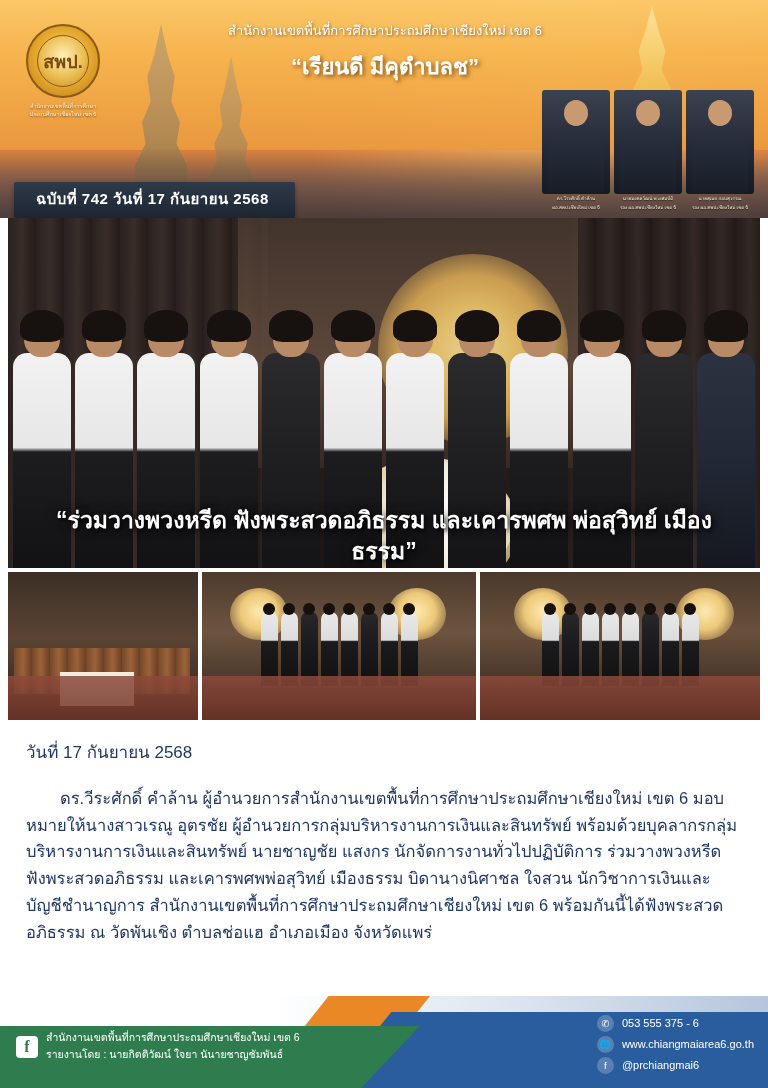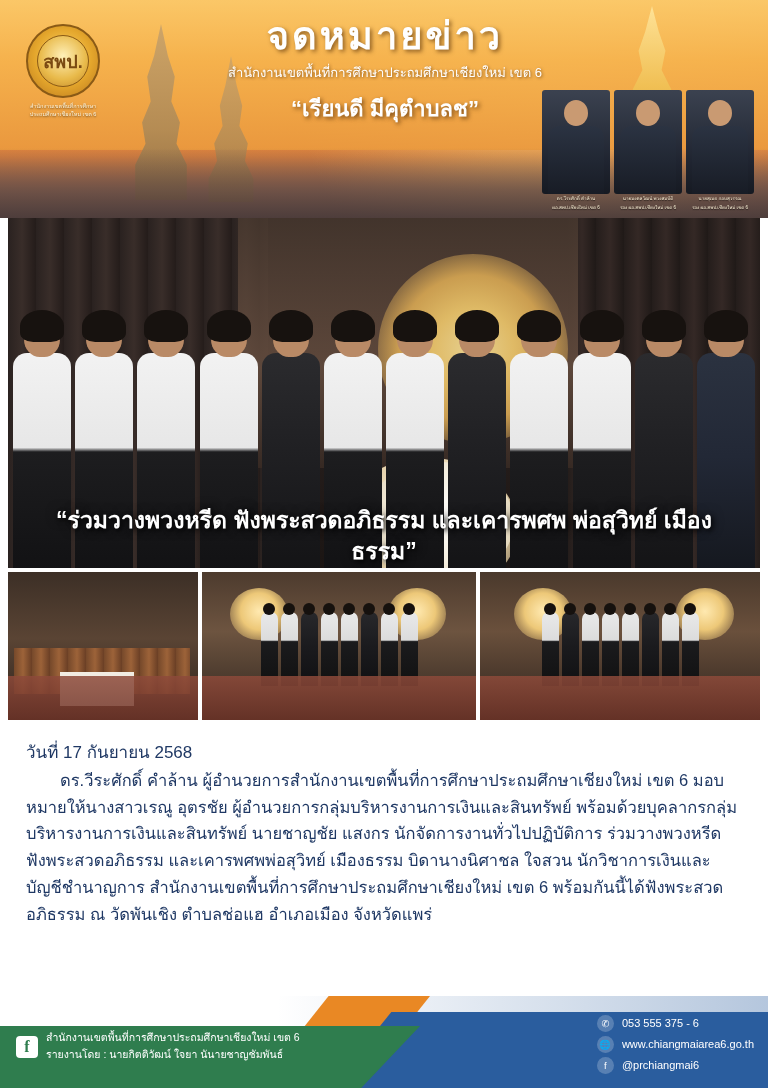--- a/index.html
+++ b/index.html
@@ -262,21 +262,21 @@
     background: #f1ece2;
   }
 
   
   .body-wrap {
     position: absolute; left: 0; top: 720px; width: 768px; height: 300px;
     background: #ffffff;
     padding: 18px 26px 0 26px;
   }
   .body-date {
-    font-size: 17px; color: #1f3864; margin-bottom: 2px;
+    font-size: 17px; color: #1f3864; margin-bottom: 20px;
   }
   .body-text {
     font-size: 16.5px; color: #1f3864; line-height: 1.62;
     text-indent: 34px; text-align: left;
   }
 
   
   .footer {
     position: absolute; left: 0; bottom: 0; width: 768px; height: 92px;
     overflow: hidden;
@@ -337,21 +337,20 @@
     <div class="hdr-ground"></div>
 
     <div class="seal">
       <div class="seal-circle">
         <div class="seal-inner">สพป.</div>
       </div>
       <div class="seal-caption">สำนักงานเขตพื้นที่การศึกษาประถมศึกษาเชียงใหม่ เขต 6</div>
     </div>
 
     <div class="hdr-title">
-      <div class="t1">จดหมายข่าว</div>
       <div class="t3">สำนักงานเขตพื้นที่การศึกษาประถมศึกษาเชียงใหม่ เขต 6</div>
       <div class="t4">“เรียนดี มีคุตำบลช”</div>
     </div>
 
     <div class="execs">
       <div class="exec">
         <div class="exec-photo"></div>
         <div class="exec-name">ดร.วีระศักดิ์ คำล้าน</div>
         <div class="exec-name">ผอ.สพป.เชียงใหม่ เขต 6</div>
       </div>
@@ -360,20 +359,21 @@
         <div class="exec-name">นายมงคลวัฒน์ พวงสมบัติ</div>
         <div class="exec-name">รอง ผอ.สพป.เชียงใหม่ เขต 6</div>
       </div>
       <div class="exec">
         <div class="exec-photo"></div>
         <div class="exec-name">นายสุเมธ กอบสุวรรณ</div>
         <div class="exec-name">รอง ผอ.สพป.เชียงใหม่ เขต 6</div>
       </div>
     </div>
 
+    <div class="issue-ribbon">ฉบับที่ 742 วันที่ 17 กันยายน 2568</div>
   </div>
 
   <div class="main-photo">
     <div class="mp-curtain"></div>
     <div class="mp-curtain r"></div>
     <div class="mp-back"></div>
     <div class="mp-bigflower"></div>
     <div class="mp-flowers"></div>
     <div class="mp-flowers2"></div>
 

